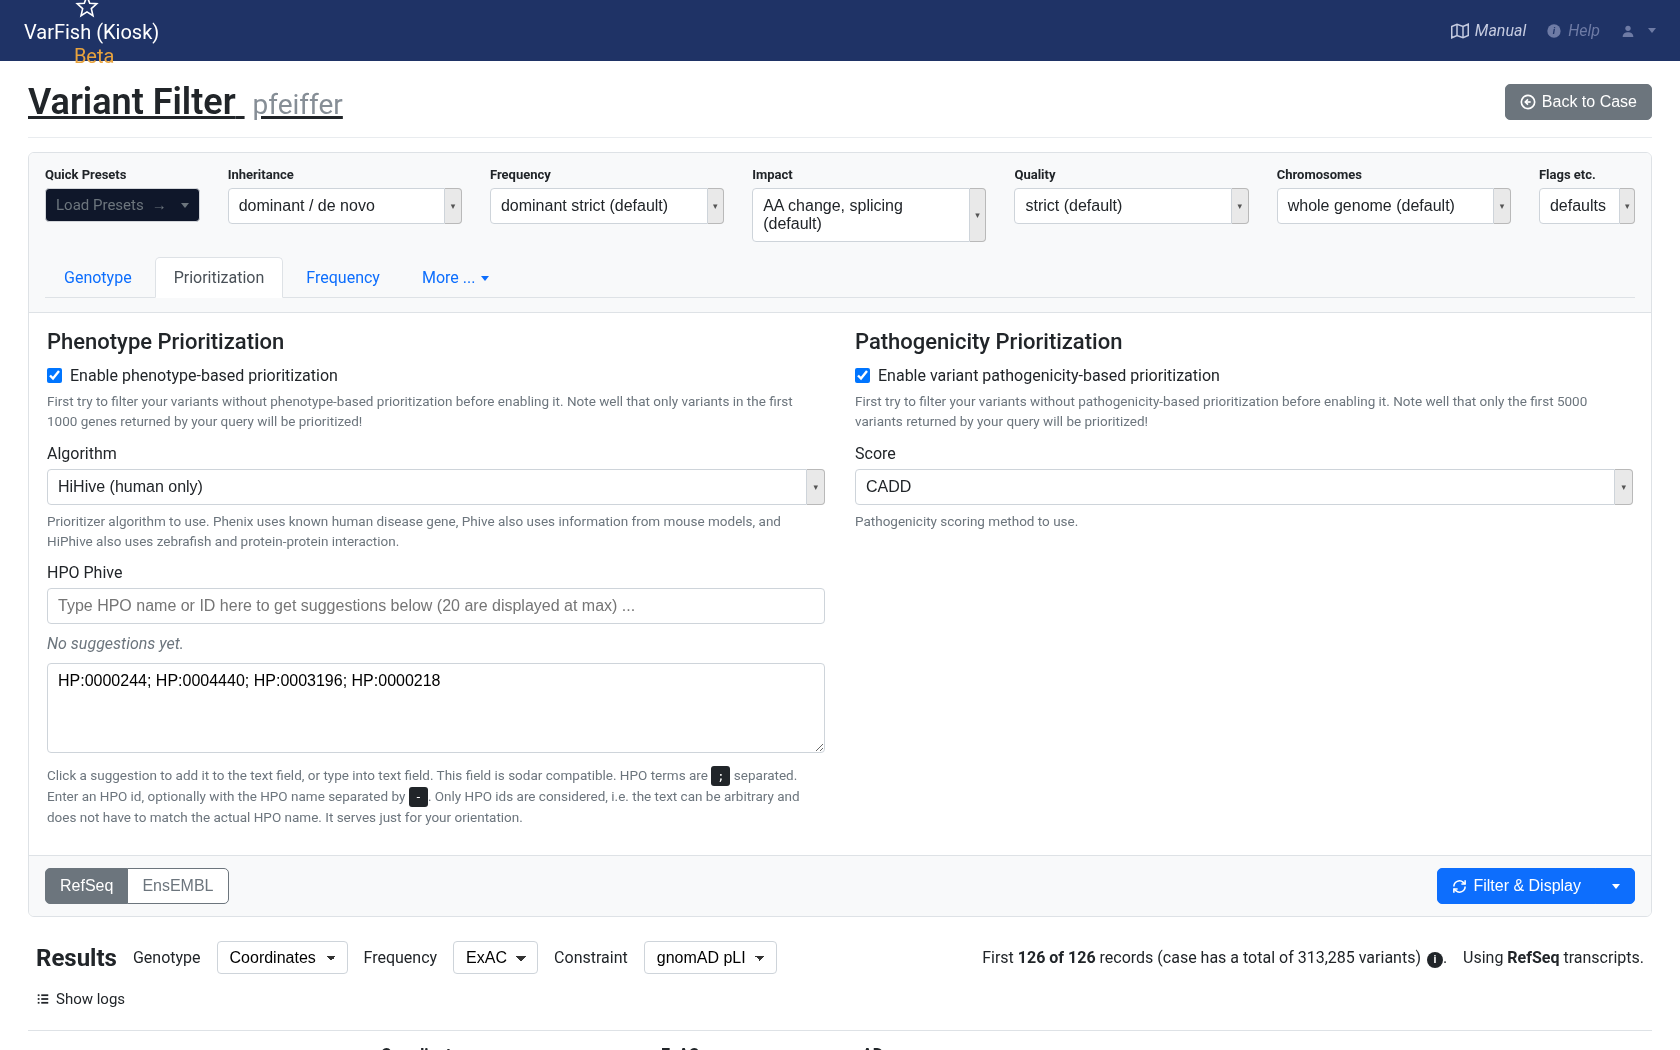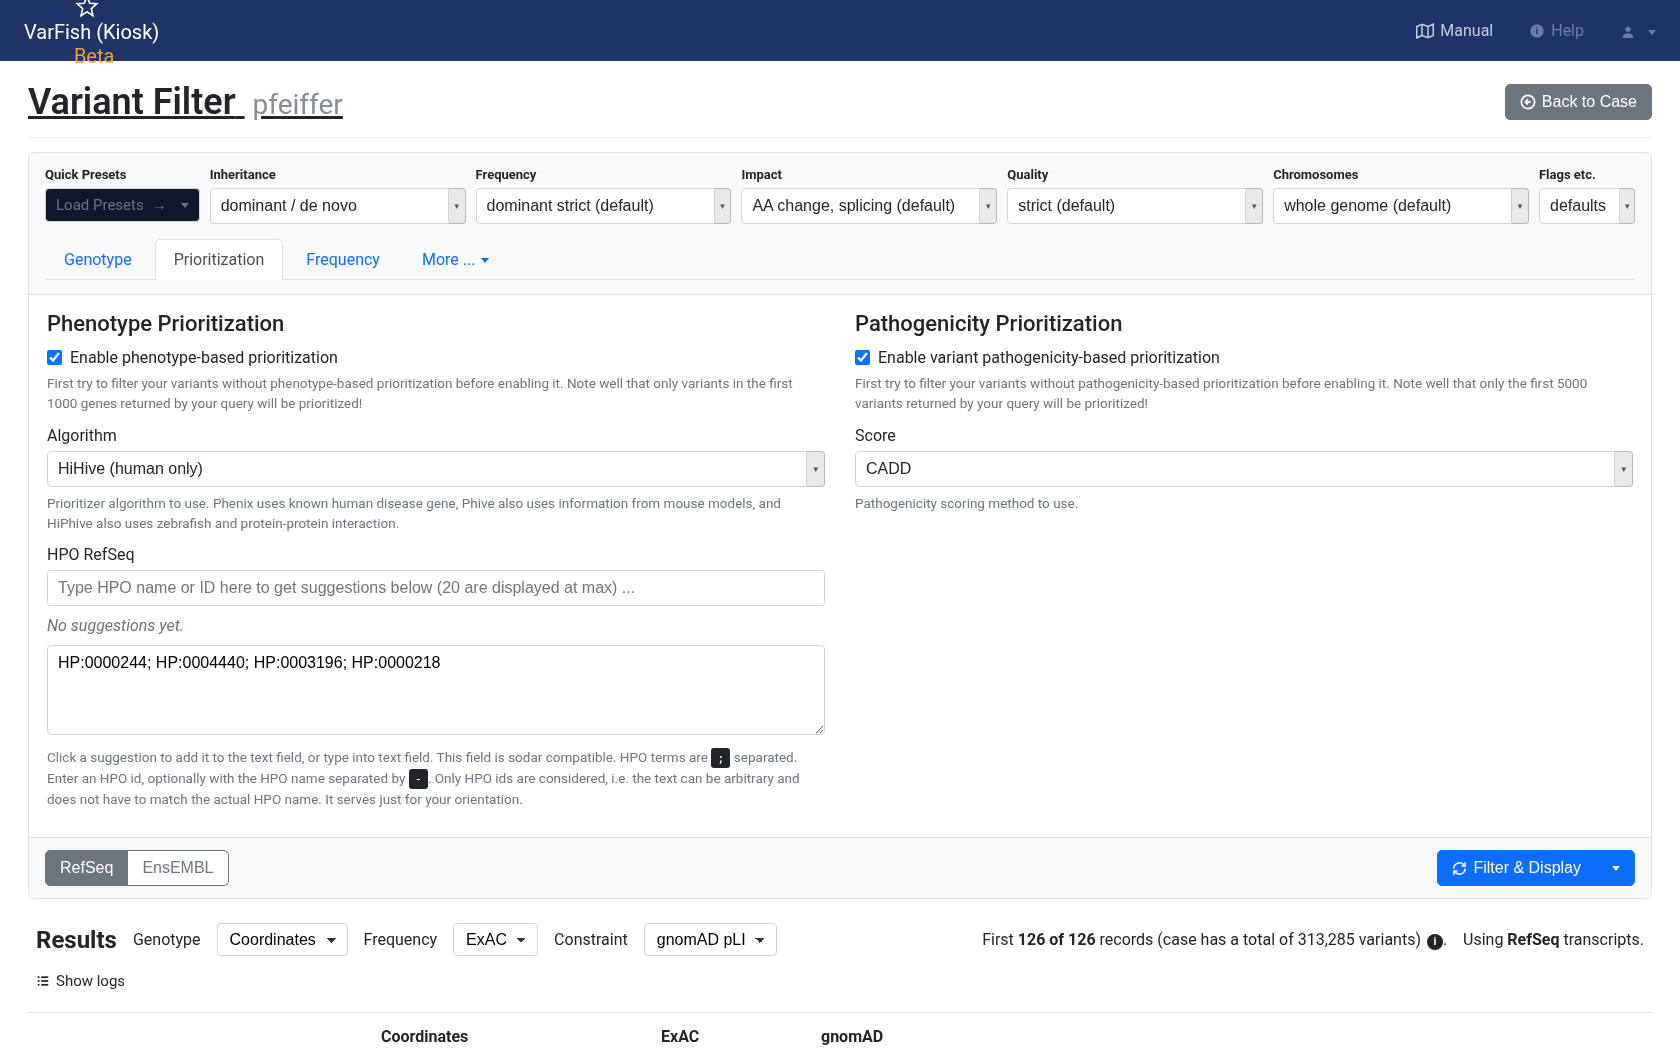--- a/index.html
+++ b/index.html
@@ -1,37 +1,37 @@
 <!DOCTYPE html>
 <html><head>
 <meta charset="utf-8">
 <style>
 * { box-sizing: border-box; margin: 0; padding: 0; }
 body { font-family: -apple-system, BlinkMacSystemFont, "Segoe UI", Roboto, "Helvetica Neue", Arial, sans-serif; font-size: 16px; color: #212529; background: #fff; }
 .navbar { background: #1f3366; color: #fff; display: flex; align-items: center; padding: 10px 24px; height: 61px; }
 .navbar-brand { display: flex; align-items: center; font-size: 20px; color: #fff; flex-direction: column; }
 .navbar-brand .logo { margin-right: 10px; }
 .navbar-brand .beta { color: #e8a33d; margin-left: 5px; }
-.navbar-right { margin-left: auto; display: flex; align-items: flex-end; gap: 36px; color: #8892b3; }
+.navbar-right { margin-left: auto; display: flex; align-items: center; gap: 20px; color: #8892b3; font-style: italic; }
 .navbar-right a { color: #c5cbe0; text-decoration: none; display: flex; align-items: center; gap: 6px; }
 .navbar-right .dim { color: #6e7ba5; }
 .container { padding: 20px 28px; }
 .page-header { display: flex; align-items: center; margin-bottom: 14px; border-bottom: 1px solid #e9ecef; padding-bottom: 14px; }
 .page-header h1 { font-size: 36px; font-weight: 600; text-decoration: underline; }
 .page-header .sub { font-size: 28px; color: #868e96; font-weight: 400; margin-left: 8px; }
 .btn { display: inline-flex; align-items: center; gap: 6px; padding: 8px 14px; border-radius: 5px; border: 1px solid transparent; cursor: pointer; font-size: 16px; background: #fff; }
 .btn-secondary { background: #6c757d; color: #fff; border-color: #6c757d; }
 .btn-outline-secondary { background: #fff; color: #6c757d; border-color: #6c757d; }
 .btn-primary { background: #0d6efd; color: #fff; border-color: #0d6efd; }
 .btn-group { display: inline-flex; }
 .btn-group .btn:first-child { border-top-right-radius: 0; border-bottom-right-radius: 0; }
 .btn-group .btn:last-child { border-top-left-radius: 0; border-bottom-left-radius: 0; margin-left: -1px; }
 .card { border: 1px solid #dee2e6; border-radius: 6px; overflow: hidden; margin-bottom: 12px;}
 .card-header { background: #f8f9fa; padding: 14px 16px; border-bottom: 1px solid #dee2e6; }
-.preset-row { display: flex; gap: 10px; flex-wrap: wrap; }
+.preset-row { display: flex; gap: 28px; flex-wrap: wrap; }
 .preset-col { display: flex; flex-direction: column; gap: 6px; }
 .preset-col label { font-size: 13px; font-weight: 700; }
 .preset-col.grow { flex: 1; }
 .form-select, .form-input, .form-textarea { border: 1px solid #ced4da; border-radius: 4px; padding: 8px 10px; font-size: 16px; background: #fff; width: 100%; font-family: Liberation Sans, sans-serif; }
 .select-wrap { position: relative; display: flex; }
 .select-wrap .caret-box { width: 18px; background: #e9e9e9; border: 1px solid #b9b9b9; border-left: none; display: flex; align-items: center; justify-content: center; font-size: 9px; color: #555; border-top-right-radius: 4px; border-bottom-right-radius: 4px; }
 .select-wrap .form-select { border-top-right-radius: 0; border-bottom-right-radius: 0; }
 .load-presets { display: flex; align-items: center; gap: 8px; background: #0f172a; border: 1px solid #d3d6da; padding: 7px 10px; border-radius: 4px; color: #6c757d; font-size: 15px; }
 .tabs { display: flex; gap: 4px; margin-top: 14px; border-bottom: 1px solid #dee2e6; }
 .tab { padding: 10px 18px; color: #0d6efd; cursor: pointer; border: 1px solid transparent; border-bottom: none; border-top-left-radius: 5px; border-top-right-radius: 5px; position: relative; top: 1px;}
@@ -196,21 +196,21 @@
             <input type="checkbox" checked="" style="">
             <span>Enable phenotype-based prioritization</span>
           </div>
           <p class="help-text">First try to filter your variants without phenotype-based prioritization before enabling it. Note well that only variants in the first 1000 genes returned by your query will be prioritized!</p>
           <label class="form-label">Algorithm</label>
           <div class="select-wrap">
               <div class="form-select">HiHive (human only)</div>
               <div class="caret-box">▾</div>
             </div>
           <p class="help-text" style="margin-top:6px">Prioritizer algorithm to use. Phenix uses known human disease gene, Phive also uses information from mouse models, and HiPhive also uses zebrafish and protein-protein interaction.</p>
-          <label class="form-label" style="margin-top:0">HPO RefSeq</label>
+          <label class="form-label" style="margin-top:0">HPO Phive</label>
           <input class="form-input" placeholder="Type HPO name or ID here to get suggestions below (20 are displayed at max) ..." style="">
           <p class="italic">No suggestions yet.</p>
           <textarea class="form-textarea" style="">HP:0000244; HP:0004440; HP:0003196; HP:0000218</textarea>
           <p class="help-text" style="margin-top:8px">
             <span>Click a suggestion to add it to the text field, or type into text field. This field is sodar compatible. HPO terms are </span><span class="kbd">;</span><span> separated. Enter an HPO id, optionally with the HPO name separated by </span><span class="kbd">-</span><span>. Only HPO ids are considered, i.e. the text can be arbitrary and does not have to match the actual HPO name. It serves just for your orientation.</span>
           </p>
         </div>
         <div class="col">
           <h4>Pathogenicity Prioritization</h4>
           <div class="check-row">

